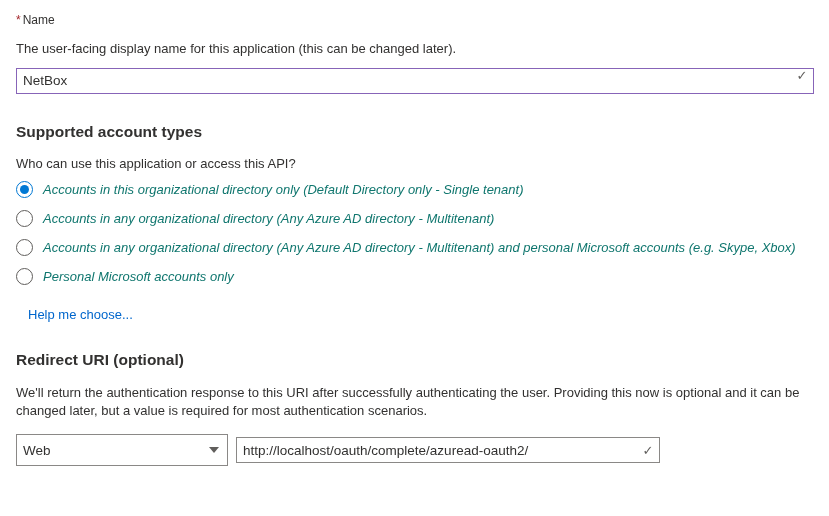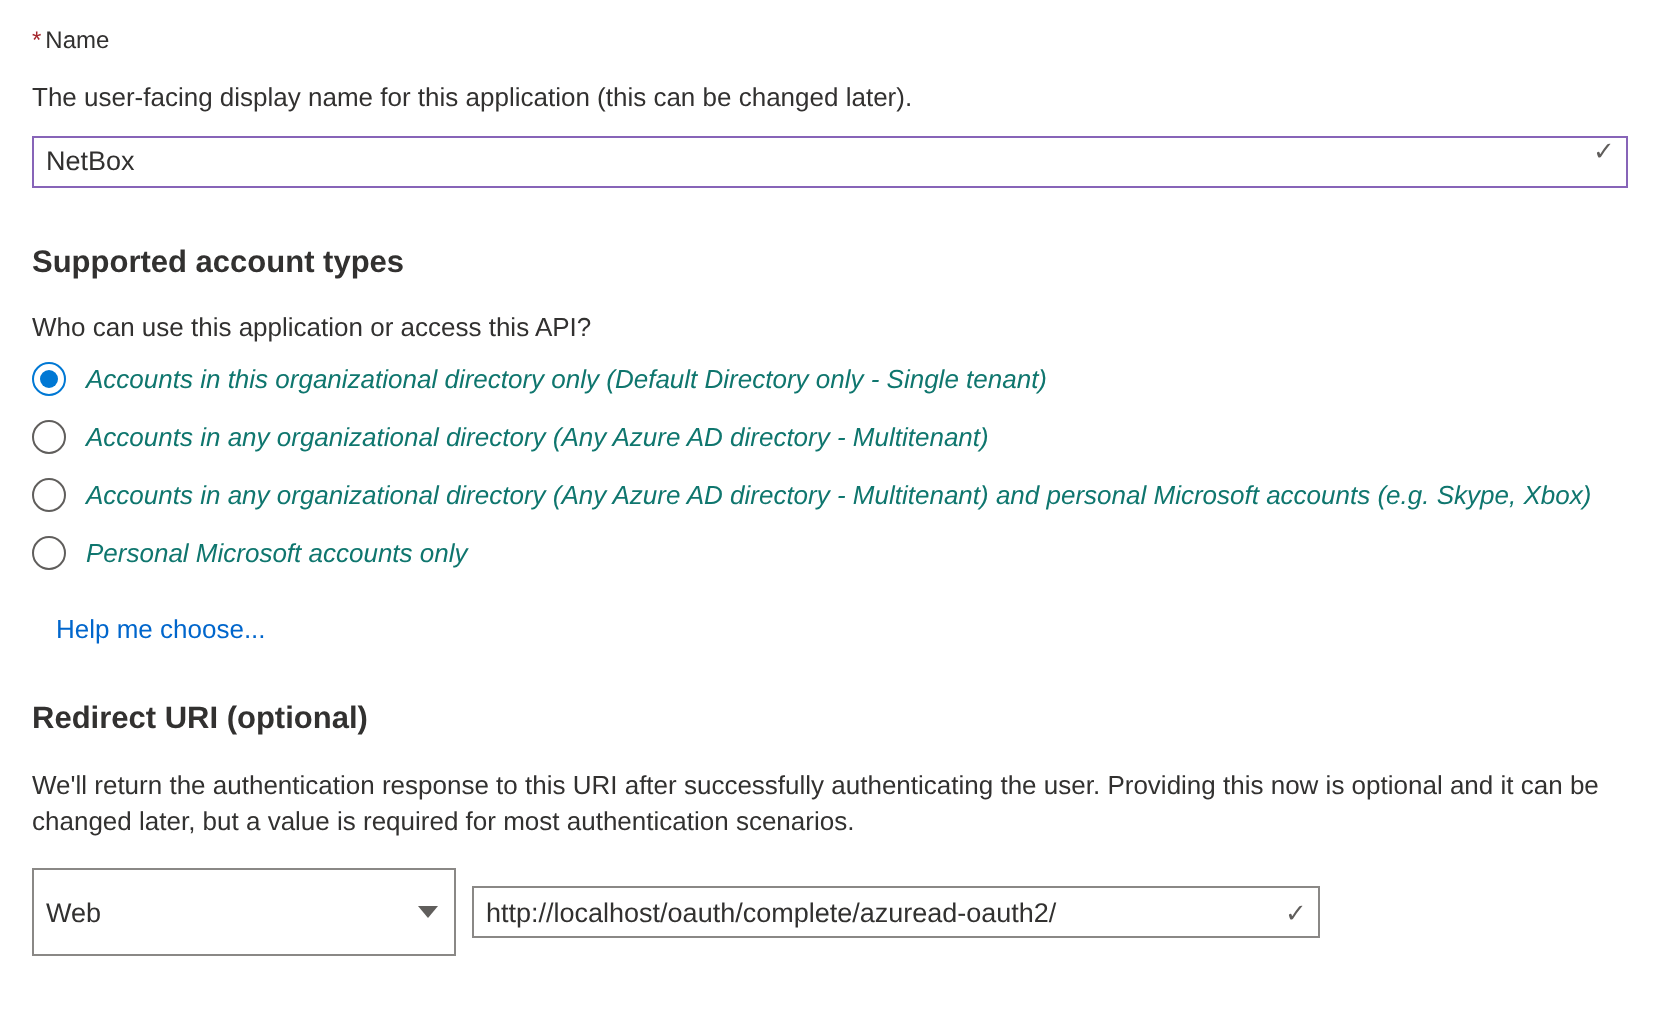--- a/index.html
+++ b/index.html
@@ -131,21 +131,21 @@
     margin: 0 0 14px 0;
     max-width: 790px;
   }
   .redirect-row {
     display: flex;
     align-items: center;
     gap: 8px;
   }
   .select-wrap {
     width: 212px;
-    height: 44px;
+    height: 32px;
     border: 1px solid #8a8886;
     box-sizing: border-box;
     display: flex;
     align-items: center;
     justify-content: space-between;
     padding: 0 8px 0 6px;
     background: #fff;
     cursor: pointer;
   }
   .select-value {

